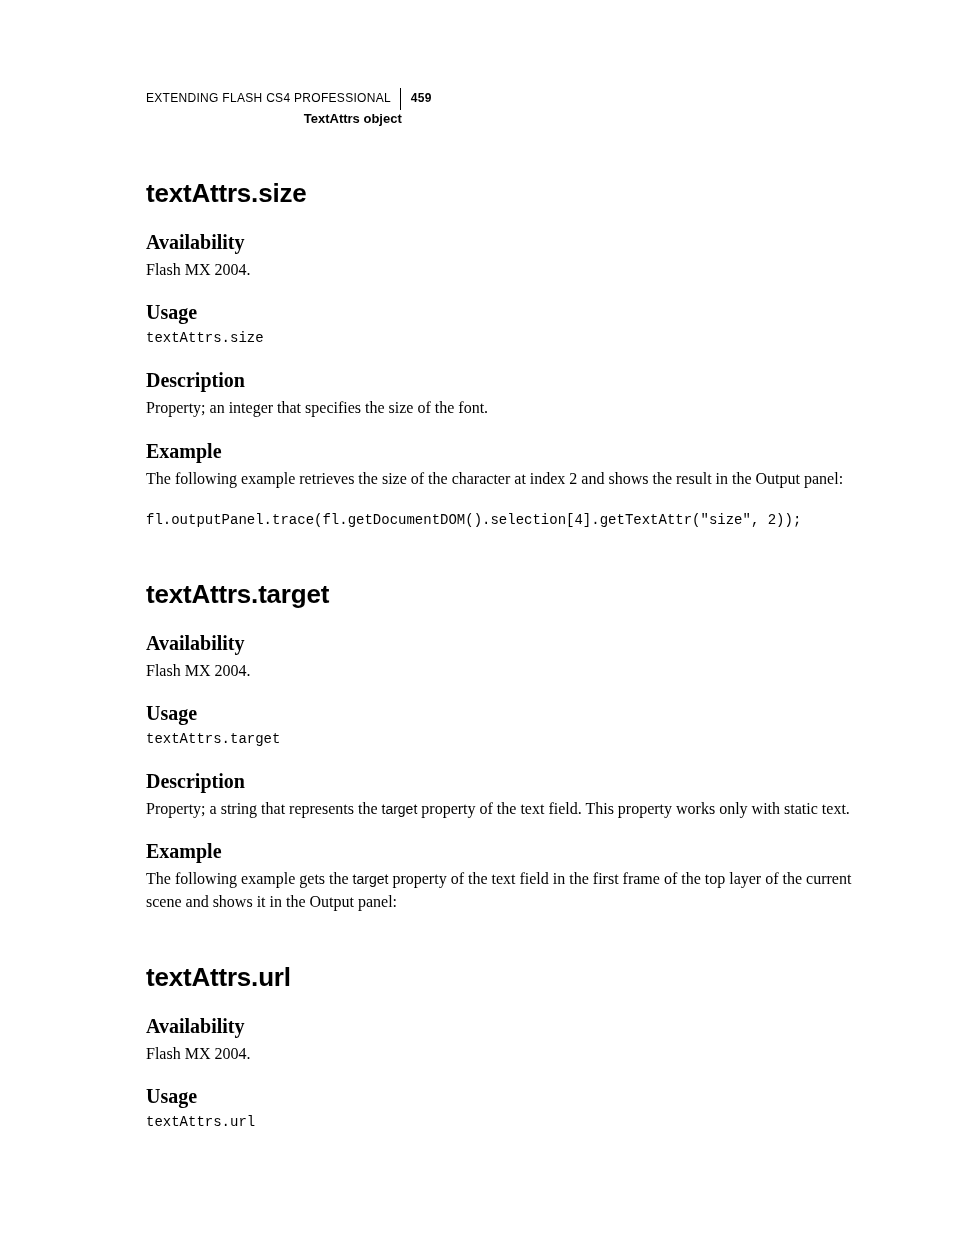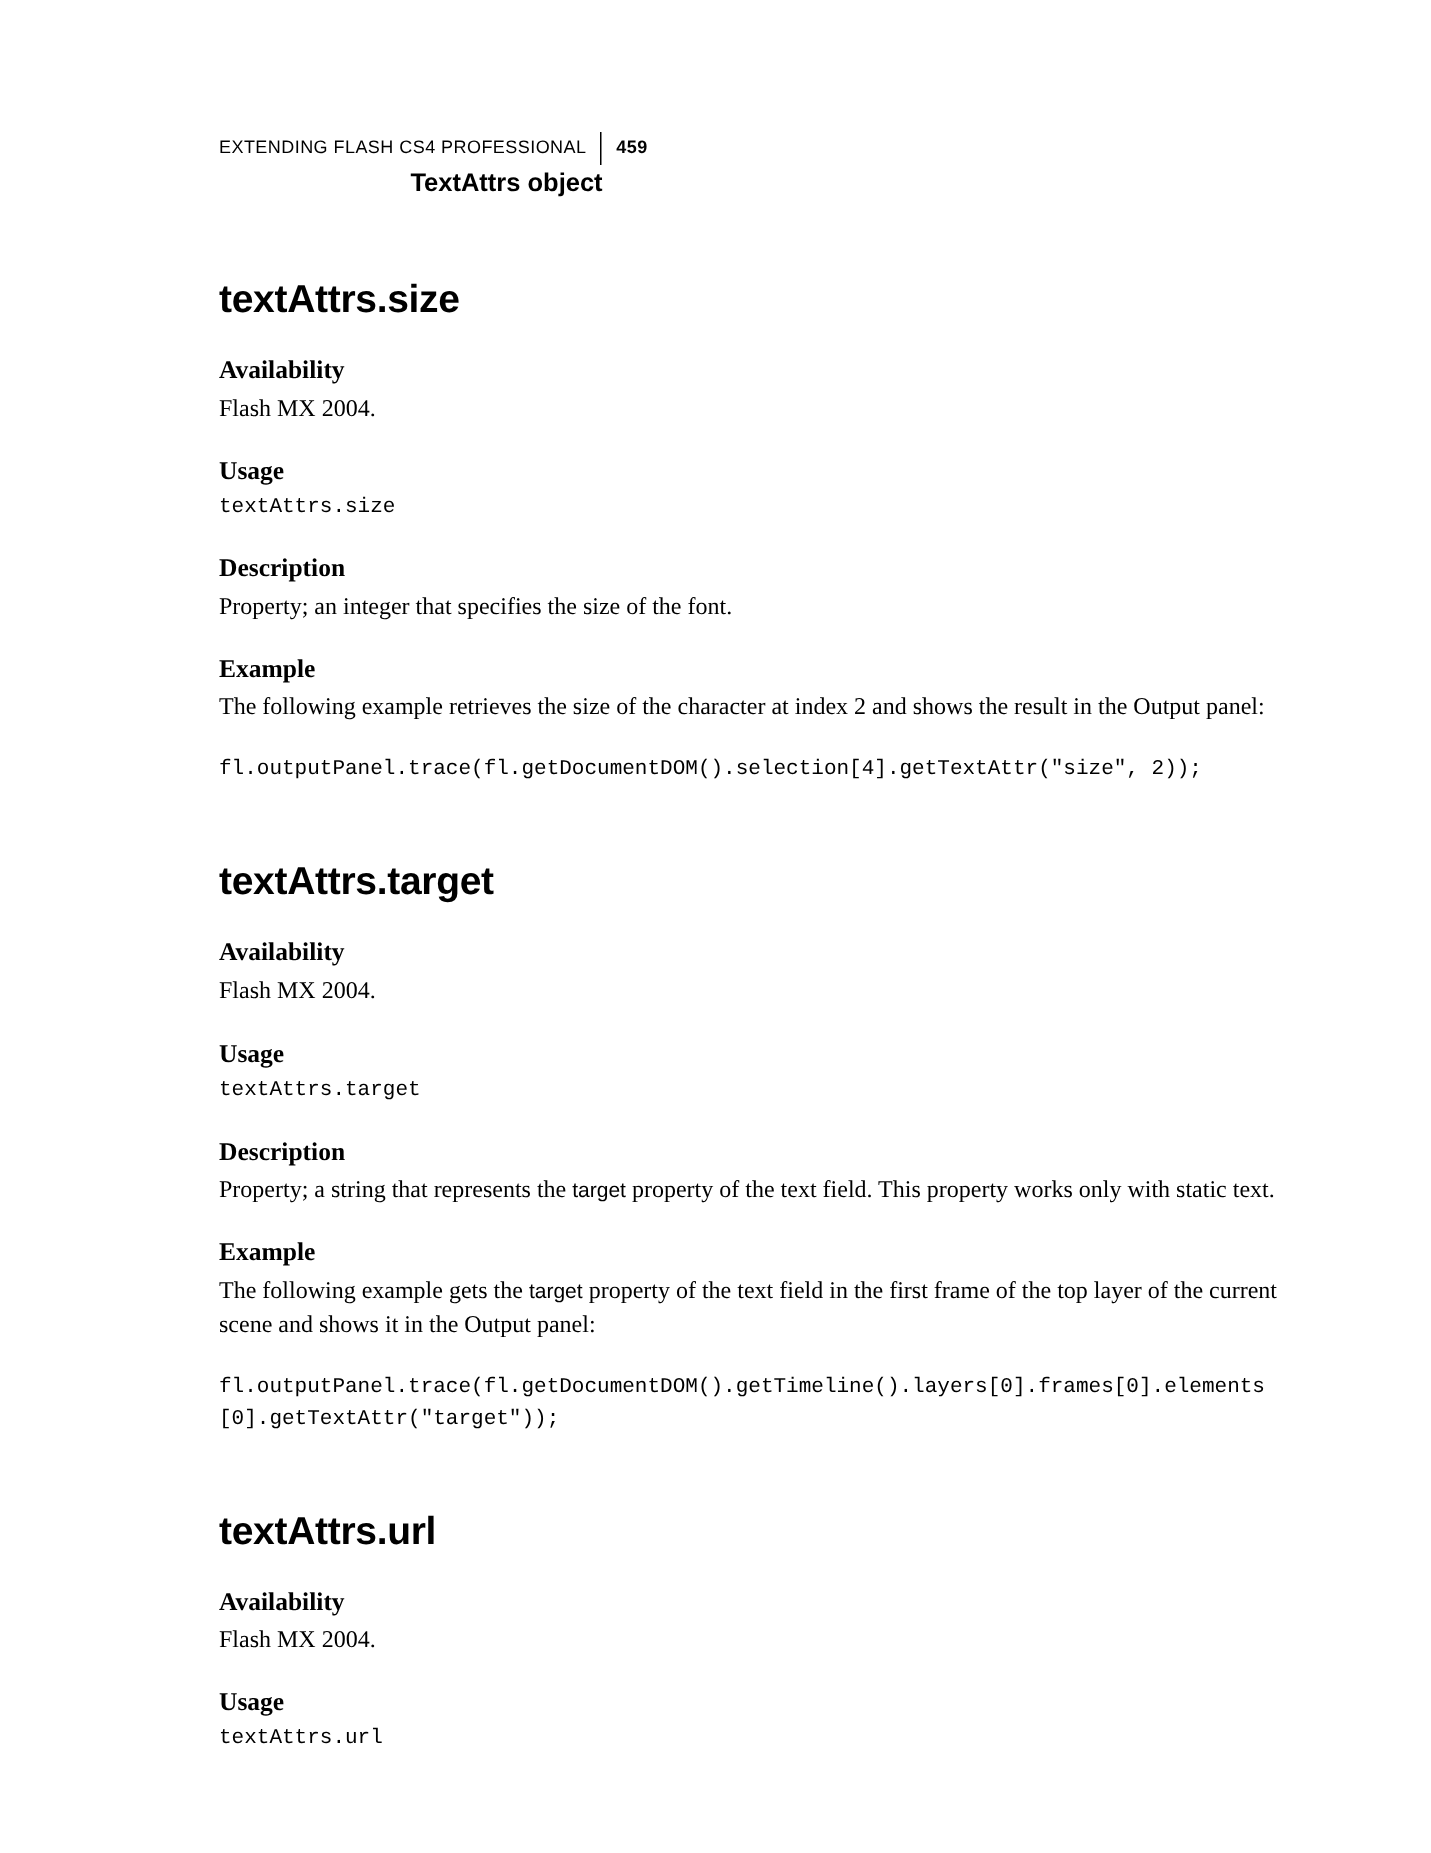--- a/index.html
+++ b/index.html
@@ -37,34 +37,34 @@
     border-left: 1px solid #000;
     height: 22px;
     vertical-align: middle;
     margin: 0 6px 0 6px;
   }
   .rh-pagenum {
     font-weight: 700;
   }
   .rh-sub {
     font-weight: 700;
-    font-size: 17px;
+    font-size: 13px;
     margin-right: 30px;
   }
   h1.section-title {
     font-family: "Myriad Pro", "Helvetica Neue", Arial, sans-serif;
     font-weight: 700;
     font-size: 26px;
     margin: 0 0 22px 0;
     letter-spacing: -0.2px;
   }
   .label {
     font-family: "Minion Pro", Georgia, "Times New Roman", serif;
     font-weight: 700;
-    font-size: 17px;
+    font-size: 20px;
     margin: 0 0 4px 0;
   }
   .body-text {
     font-family: "Minion Pro", Georgia, "Times New Roman", serif;
     font-size: 16px;
     line-height: 1.45;
     margin: 0 0 20px 0;
   }
   .code {
     font-family: "Courier New", Courier, monospace;
@@ -140,21 +140,20 @@
     </div>
 
     <div class="block">
       <div class="label">Description</div>
       <div class="body-text"><span>Property; a string that represents the </span><span class="code-inline">target</span><span> property of the text field. This property works only with static text.</span></div>
     </div>
 
     <div class="block">
       <div class="label">Example</div>
       <div class="body-text"><span>The following example gets the </span><span class="code-inline">target</span><span> property of the text field in the first frame of the top layer of the current scene and shows it in the Output panel:</span></div>
-      <div class="code">fl.outputPanel.trace(fl.getDocumentDOM().getTimeline().layers[0].frames[0].elements[0].getTextAttr("target"));</div>
     </div>
   </div>
 
   <div class="section">
     <h1 class="section-title">textAttrs.url</h1>
 
     <div class="block">
       <div class="label">Availability</div>
       <div class="body-text">Flash MX 2004.</div>
     </div>

